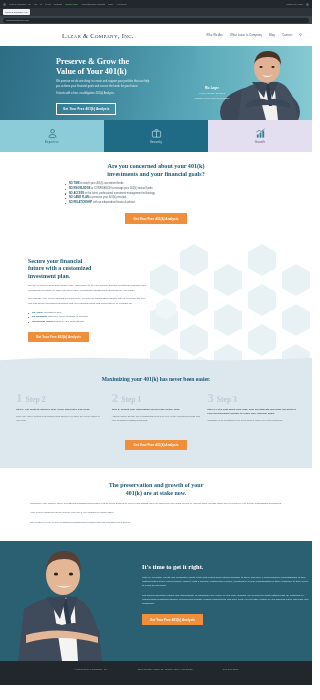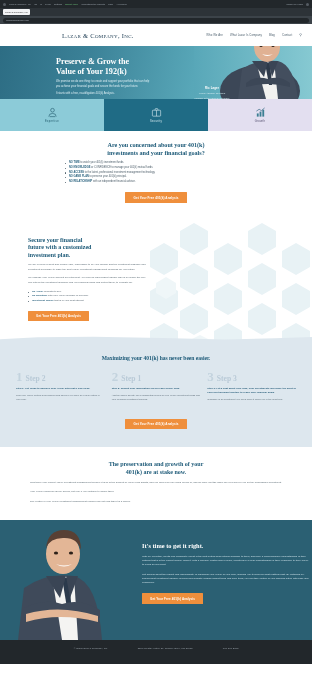--- a/index.html
+++ b/index.html
@@ -58,21 +58,21 @@
   }
   .nav { position: absolute; right: 10px; display: flex; align-items: center; gap: 7px; }
   .nav a {
     font-size: 2.8px; color: #4a5d6b; text-decoration: none; white-space: nowrap;
     letter-spacing: 0.1px;
   }
   .nav .search-ico { font-size: 3.6px; color: #4a5d6b; }
 
   
   .hero {
-    position: relative; height: 53px; overflow: hidden;
+    position: relative; height: 74px; overflow: hidden;
     background: linear-gradient(100deg, #2d6d84 0%, #3b8197 28%, #58a7b8 62%, #7ec4cf 100%);
   }
   .hero-inner { position: relative; z-index: 3; padding: 11px 0 0 56px; width: 150px; }
   .hero h1 {
     font-family: "Liberation Serif", serif;
     font-size: 8.2px; line-height: 1.18; color: #ffffff; font-weight: 700;
     letter-spacing: -0.05px;
   }
   .hero p {
     font-size: 2.7px; line-height: 1.55; color: #dceef3; margin-top: 4px; max-width: 96px;
@@ -261,21 +261,21 @@
       <ellipse cx="73" cy="22" rx="13" ry="15" fill="#e0b193"></ellipse>
       <path d="M60 18 Q62 5 74 5 Q87 5 87 19 Q84 10 73 11 Q63 11 60 18 Z" fill="#4a3325"></path>
       <ellipse cx="67" cy="21" rx="1.6" ry="1.1" fill="#2c2018"></ellipse>
       <ellipse cx="79" cy="21" rx="1.6" ry="1.1" fill="#2c2018"></ellipse>
       <path d="M68 29 Q73 33 79 29 Q74 31 68 29 Z" fill="#fff"></path>
       <path d="M52 58 Q62 50 74 54 Q86 50 96 58 L96 62 Q74 56 52 62 Z" fill="#3c4757"></path>
     </svg>
     <div class="hero-inner">
       <h1>
         <span>Preserve &amp; Grow the</span><br>
-        <span>Value of Your 192(k)</span>
+        <span>Value of Your 401(k)</span>
       </h1>
       <p>We promise we do one thing: to create and support your portfolio that can help you achieve your financial goals and secure the funds for your future.</p>
       <p class="second">It starts with a free, no-obligation 401(k) Analysis.</p>
       <button class="btn-ghost">Get Your Free 401(k) Analysis</button>
     </div>
     <div class="hero-caption">
       <div class="nm">Ric Lager</div>
       <div class="rl">401(k) Advisory Services</div>
       <div class="rl">Member of the Lazar &amp; Company</div>
     </div>

